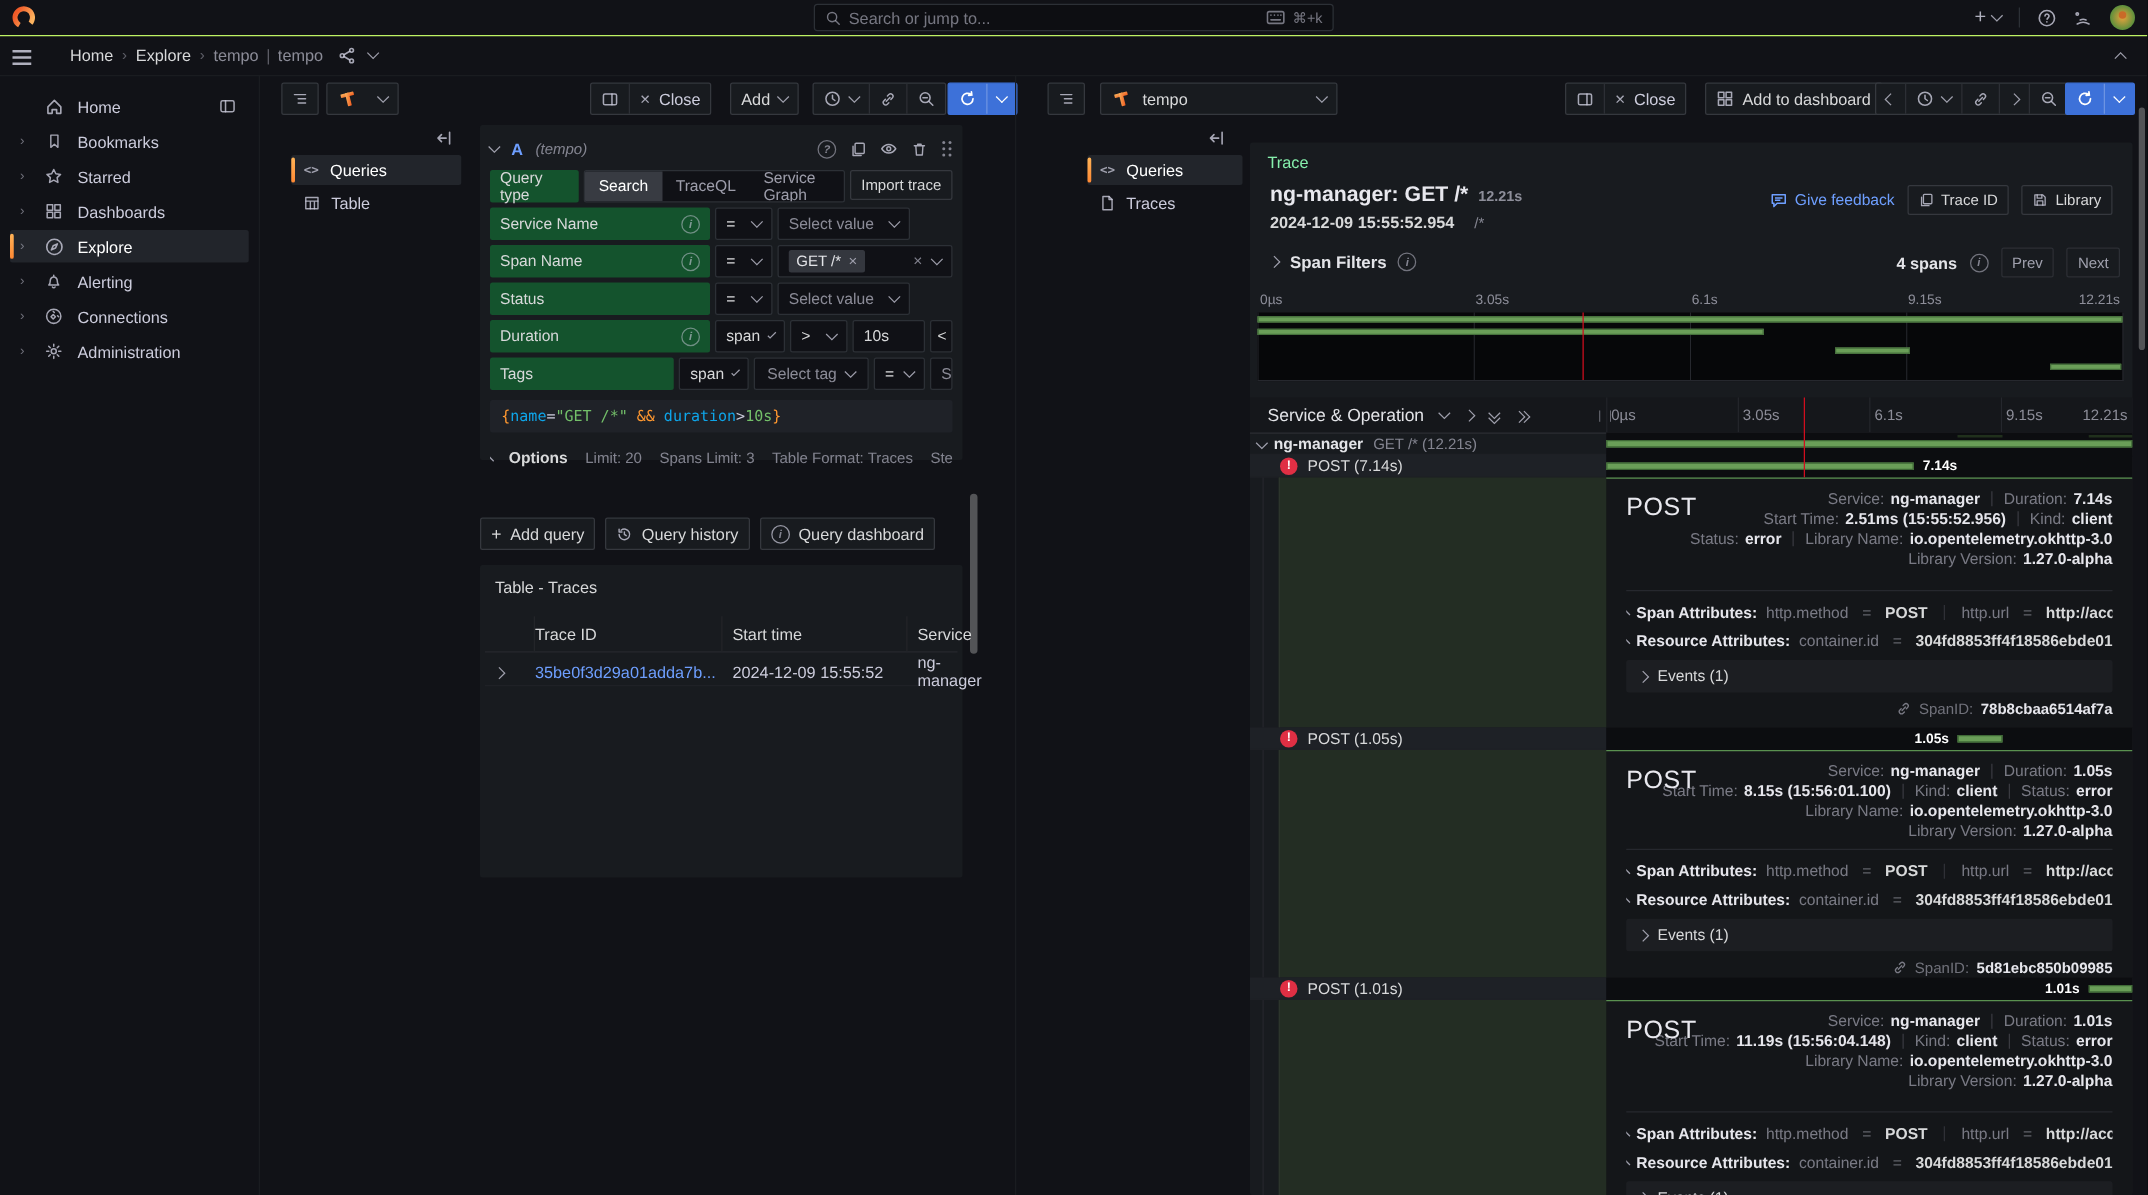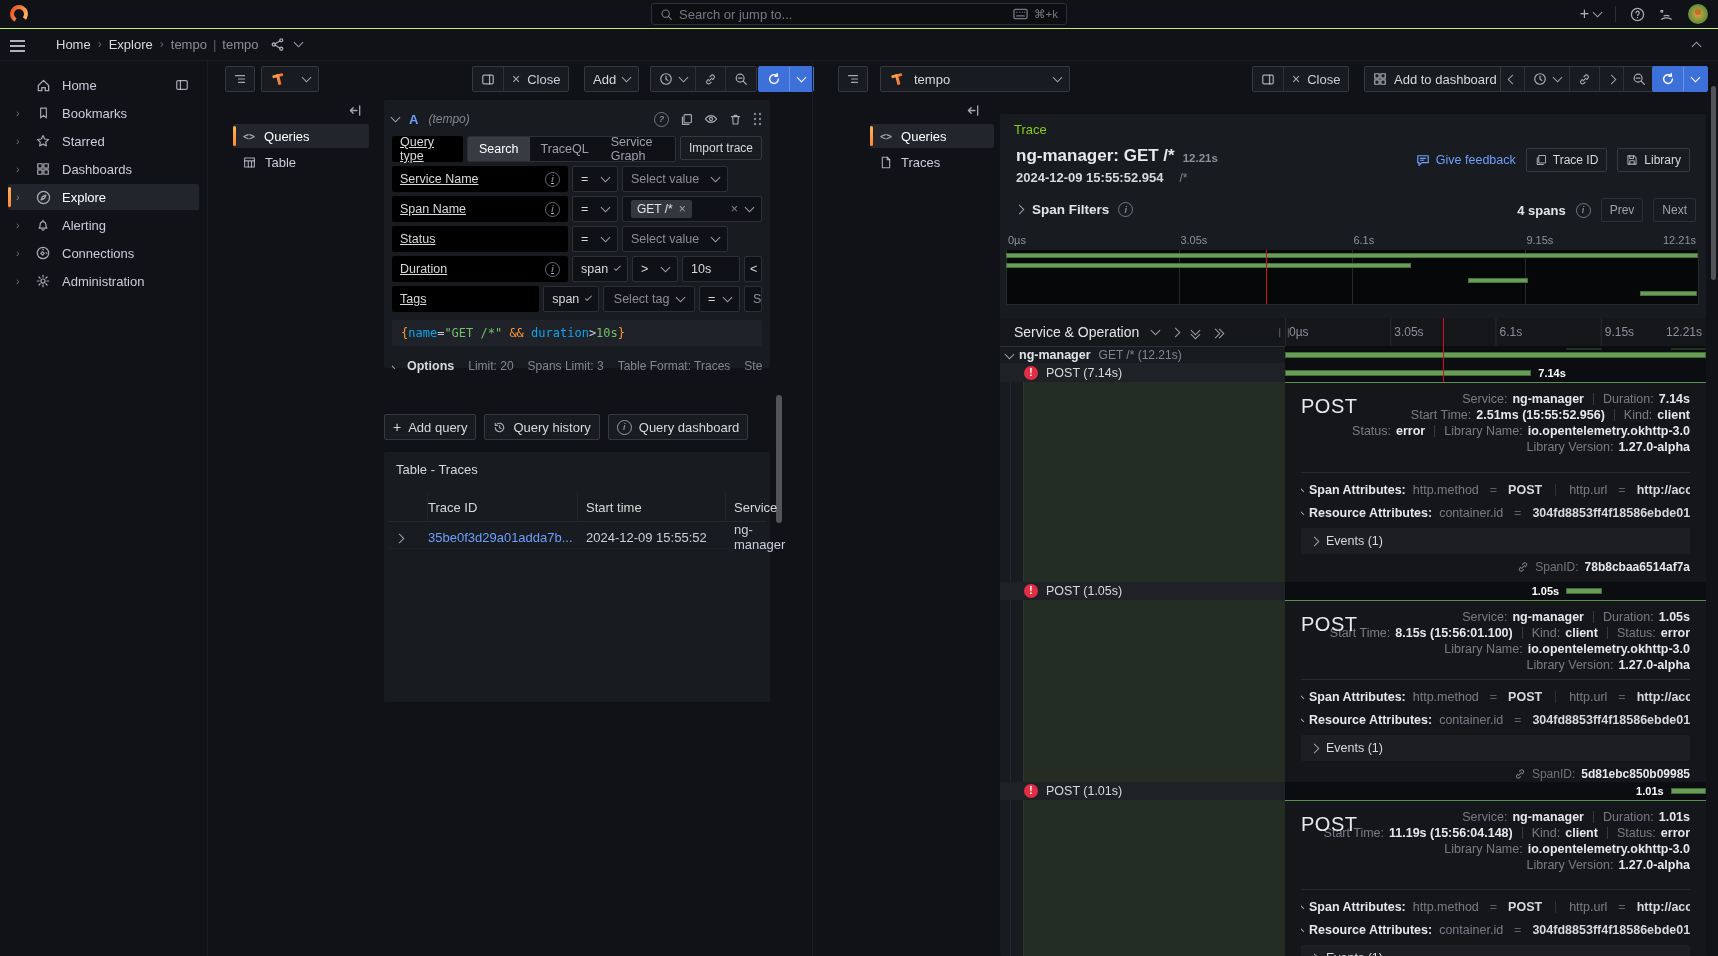--- a/index.html
+++ b/index.html
@@ -40,21 +40,21 @@
   .tblue{background:#3d71d9;border-color:#3d71d9;color:#fff;}
   .tblue>div{border-right-color:rgba(255,255,255,.25);}
   
   .snav-item{height:24px;display:flex;align-items:center;gap:9px;padding-left:10px;border-radius:2px;position:relative;color:#ccccdc;}
   .snav-item.active{background:#22252b;color:#fff;font-weight:500;}
   .snav-item.active::before{content:"";position:absolute;left:0;top:2px;bottom:2px;width:3px;border-radius:2px;background:linear-gradient(#ffb357,#ff8833);}
   .codeic{font-family:"DejaVu Sans Mono",monospace;font-size:10px;font-weight:bold;color:rgba(204,204,220,.75);}
   
   .qcard{left:384px;top:100px;width:386px;height:268px;background:#181b1f;border-radius:2px;padding:6px 8px;box-sizing:border-box;}
   .qrow{display:flex;gap:4px;margin-bottom:4px;height:26px;}
-  .qlabel{background:#000000;border-radius:2px;display:flex;align-items:center;padding:0 8px;font-weight:500;color:#d8d9da;box-sizing:border-box;font-size:12.5px;text-decoration:underline;}
+  .qlabel{background:#14532d;border-radius:2px;display:flex;align-items:center;padding:0 8px;font-weight:500;color:#d8d9da;box-sizing:border-box;font-size:12.5px;}
   .qctrl{background:#101116;border:1px solid #2c3036;border-radius:2px;display:flex;align-items:center;padding:0 8px;gap:8px;box-sizing:border-box;font-size:12.5px;color:#d8d9da;}
   .infoc{width:13px;height:13px;border:1px solid rgba(204,204,220,.5);border-radius:50%;color:rgba(204,204,220,.6);font-size:9px;display:inline-flex;align-items:center;justify-content:center;font-style:italic;font-weight:600;flex:none;}
   .tabs{display:inline-flex;background:#101116;border:1px solid #2c3036;border-radius:2px;height:26px;box-sizing:border-box;overflow:hidden;}
   .tab{padding:0 11px;display:flex;align-items:center;color:rgba(204,204,220,.75);font-size:12.5px;font-weight:500;}
   .tab.active{background:#383b42;color:#fff;}
   .chip{background:#34373e;border-radius:2px;height:18px;display:inline-flex;align-items:center;padding:0 6px;gap:6px;font-size:12px;color:#e3e4e8;}
   .clip{overflow:hidden;white-space:nowrap;}
   .mono{font-family:"DejaVu Sans Mono",monospace;}
   .preview{background:#1f2228;border-radius:2px;height:26px;display:flex;align-items:center;padding:0 9px;font-size:12px;white-space:pre;margin-bottom:8px;}
   .tk-br{color:#ff9830;} .tk-key{color:#0ea5e9;} .tk-op{color:#ccccdc;} .tk-val{color:#73bf69;}
@@ -645,21 +645,21 @@
           <svg width="12" height="13" viewBox="0 0 14 16" class="ic">
             <path d="M2.5 1.5h6l3 3v10h-9z"></path>
             <path d="M8.5 1.5v3h3"></path>
           </svg>
         </span>
       <span>Traces</span>
     </div>
   </div>
 
   <div class="abs tracepanel">
-    <div class="abs" style="left:14px;top:8px;font-weight:500;color:#84cc16;">Trace</div>
+    <div class="abs" style="left:14px;top:8px;font-weight:500;color:#86efac;">Trace</div>
 
     <div class="abs flex" style="left:16px;top:32px;gap:8px;">
       <span style="font-size:17px;font-weight:bold;color:#e8e8ee;">ng-manager: GET /*</span>
       <span style="font-size:11.5px;font-weight:bold;color:rgba(204,204,220,.65);margin-top:4px;">12.21s</span>
     </div>
     <div class="abs flex" style="left:16px;top:56px;gap:16px;">
       <span style="font-weight:600;color:#d8d9da;">2024-12-09 15:55:52.954</span>
       <span style="color:rgba(204,204,220,.6);font-size:12px;">/*</span>
     </div>
     <div class="abs flex" style="right:16px;top:34px;gap:10px;">

